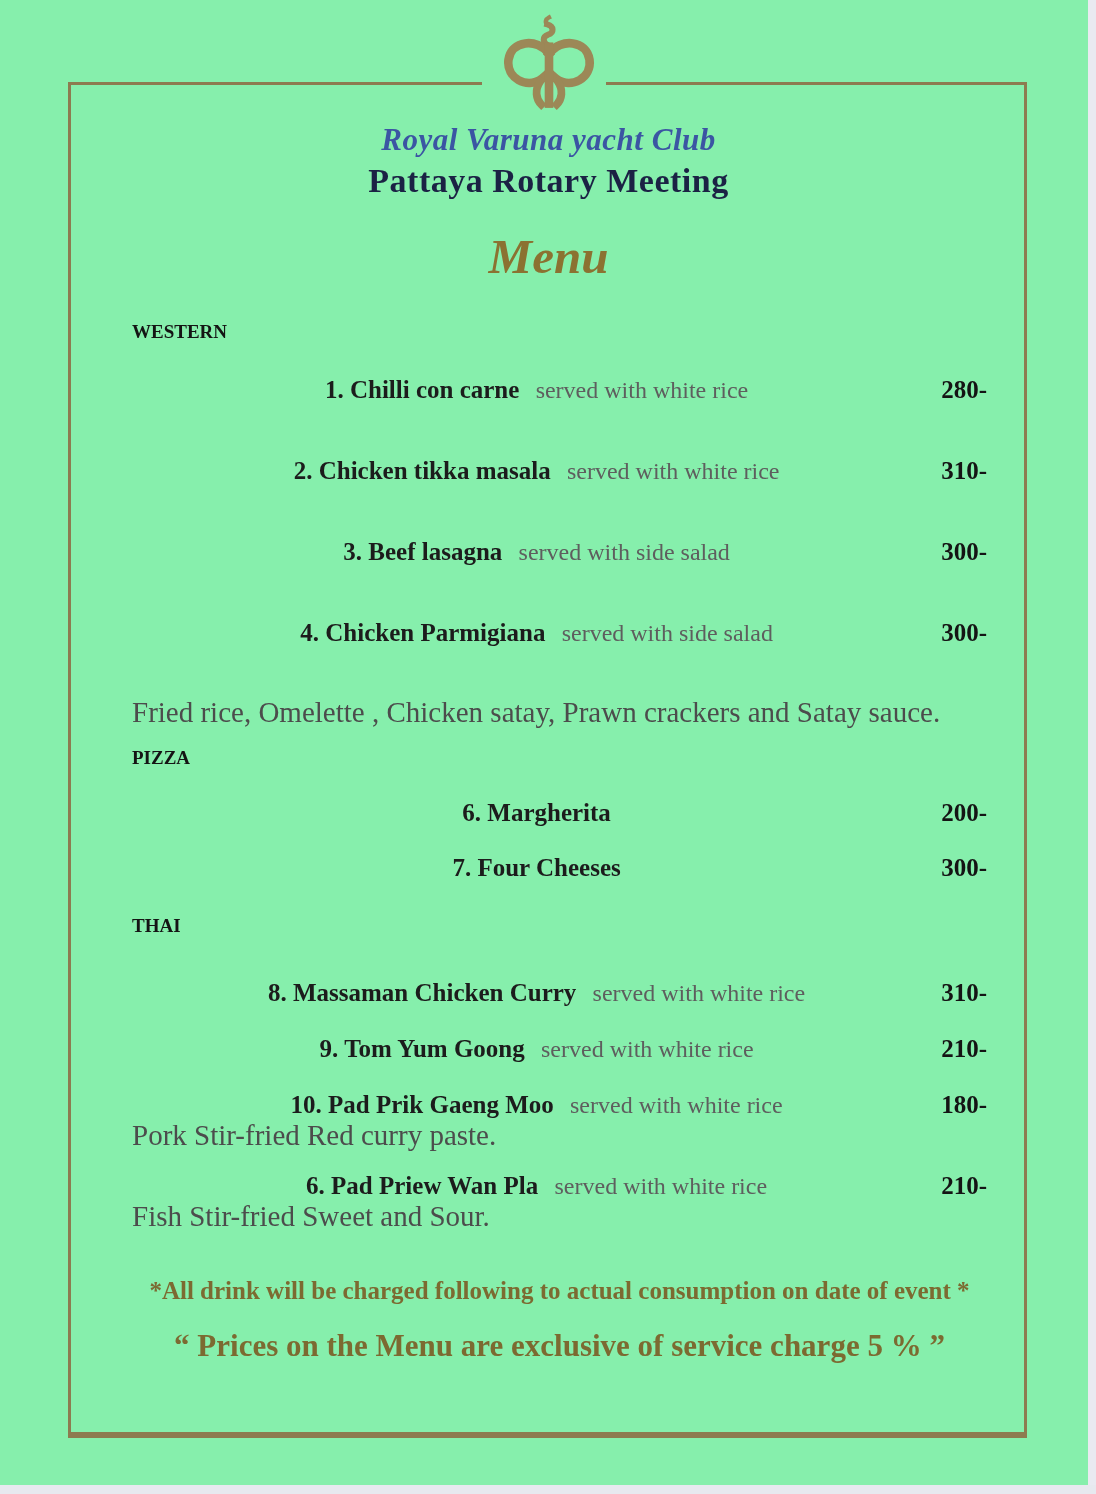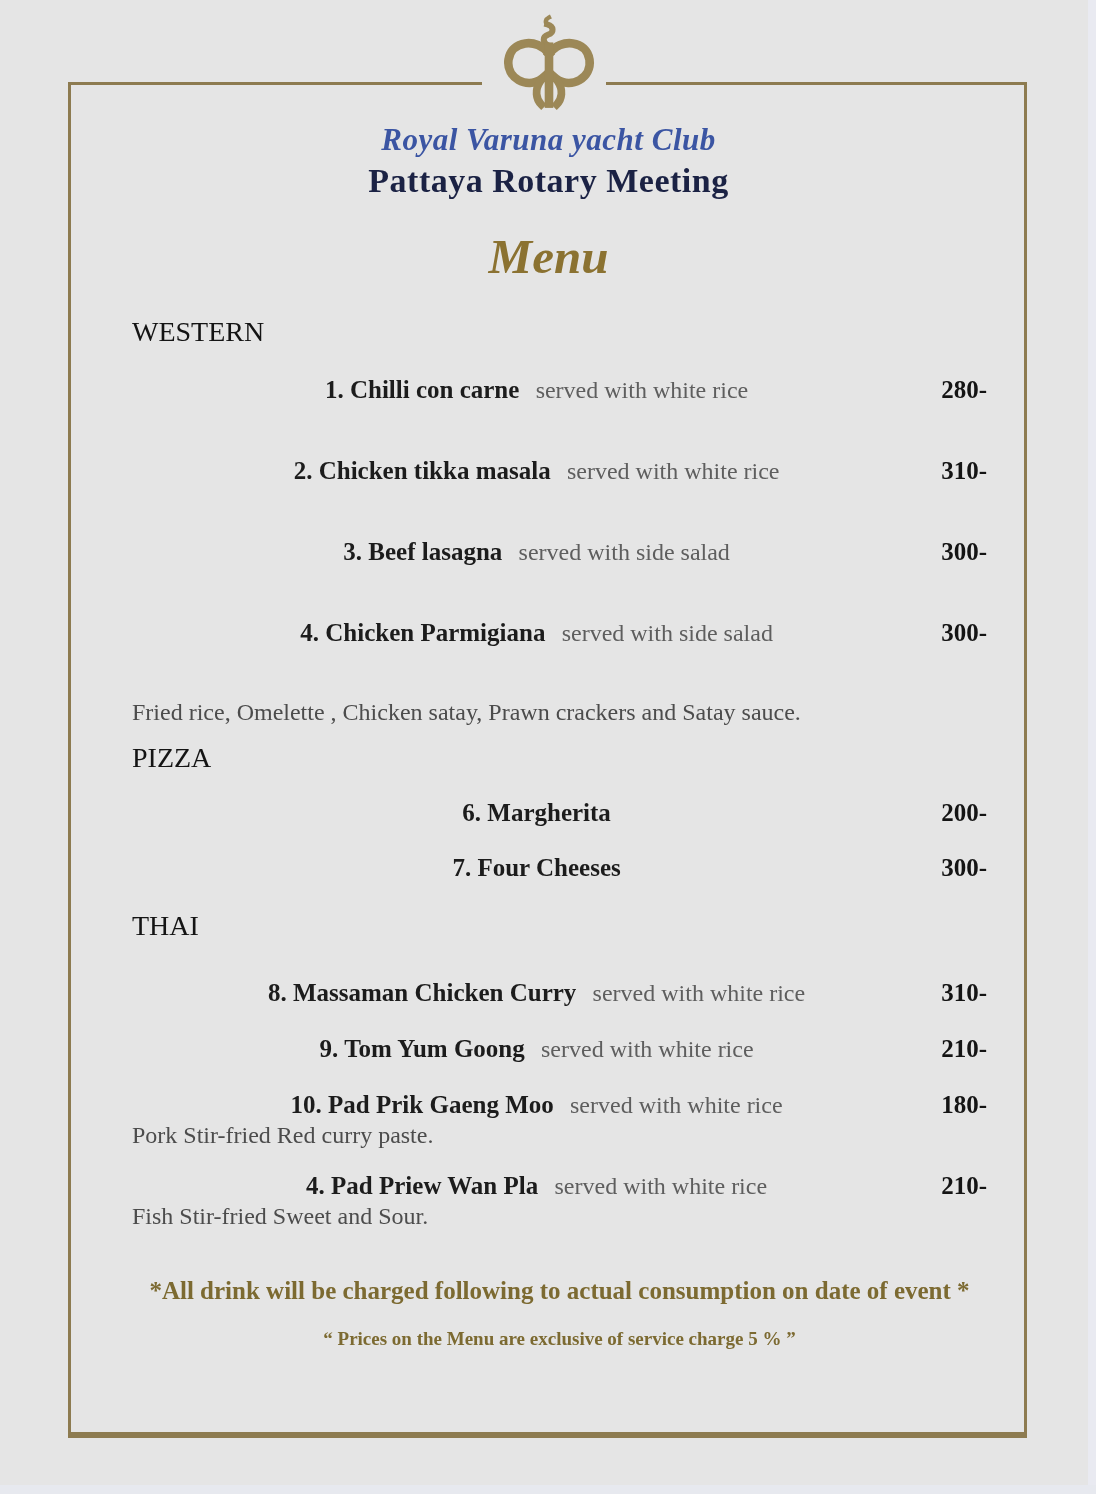--- a/index.html
+++ b/index.html
@@ -5,21 +5,21 @@
   * { margin: 0; padding: 0; box-sizing: border-box; }
   html, body { background: #ffffff; }
   body {
     font-family: "Liberation Serif", "DejaVu Serif", serif;
     width: 1096px;
   }
   .page {
     position: relative;
     width: 1096px;
     height: 1494px;
-    background: #e5e5e5;
+    background: #86efac;
     overflow: hidden;
   }
   
   .page-edge-right {
     position: absolute; right: 0; top: 0; width: 8px; height: 100%;
     background: #e9eaf1;
   }
   .page-edge-bottom {
     position: absolute; left: 0; bottom: 0; width: 100%; height: 9px;
     background: #e7e9ef;
@@ -50,45 +50,45 @@
     margin-top: 4px;
     font-size: 34px; font-weight: bold; color: #1b2244; letter-spacing: 0.5px;
   }
   .menu-heading {
     margin-top: 28px;
     font-size: 49px; font-style: italic; font-weight: bold; color: #8b7231;
   }
 
   .menu-body { font-size: 25px; color: #1c1c1c; }
   .section-heading {
-    font-weight: normal; font-size: 28px; color: #141414; line-height: 31px;
+    font-weight: bold; font-size: 19px; color: #141414; line-height: 31px;
   }
   .section-heading.western { margin-top: 31px; }
   .section-heading.pizza   { margin-top: 15px; }
   .section-heading.thai    { margin-top: 27px; }
 
   .item { }
   .row { display: flex; align-items: baseline; line-height: 31px; }
   .item-left { flex: 1; min-width: 0; text-align: center; }
   .item-name { font-weight: bold; color: #1c1c1c; }
   .item-serving { font-weight: normal; color: #5e5e5e; font-size: 24px; margin-left: 10px; }
   .item-price { font-weight: bold; color: #141414; white-space: nowrap; }
-  .item-desc { color: #4c4c4c; font-size: 24px; line-height: 29px; }
+  .item-desc { color: #4c4c4c; font-size: 29px; line-height: 29px; }
 
   .sec-western .item { margin-top: 49px; }
   .sec-western .item.first { margin-top: 27px; }
   .sec-pizza .item { margin-top: 24px; }
   .sec-pizza .item.first { margin-top: 24px; }
   .sec-thai .item { margin-top: 24px; }
   .sec-thai .item.first { margin-top: 36px; }
   .sec-thai .item.after-desc { margin-top: 20px; }
 
   .notes { text-align: center; color: #7c6a31; font-weight: bold; }
   .note-1 { margin-top: 46px; font-size: 25px; }
-  .note-2 { margin-top: 23px; font-size: 19px; }
+  .note-2 { margin-top: 23px; font-size: 31px; }
 
   .logo-svg { display: inline-block; }
 </style>
 </head>
 <body>
 
 <div class="page">
   <div class="frame"></div>
   <div class="top-rule left"></div>
   <div class="top-rule right"></div>
@@ -219,21 +219,21 @@
               <span class="item-serving">served with white rice</span>
             </div>
             <span class="item-price">180-</span>
           </div>
           <div class="item-desc">Pork Stir-fried Red curry paste.</div>
         </div>
 
         <div class="item after-desc">
           <div class="row">
             <div class="item-left">
-              <span class="item-name">4. Pad Priew Wan Pla</span>
+              <span class="item-name">6. Pad Priew Wan Pla</span>
               <span class="item-serving">served with white rice</span>
             </div>
             <span class="item-price">210-</span>
           </div>
           <div class="item-desc">Fish Stir-fried Sweet and Sour.</div>
         </div>
       </div>
 
       <div class="notes">
         <div class="note-1">*All drink will be charged following to actual consumption on date of event *</div>

